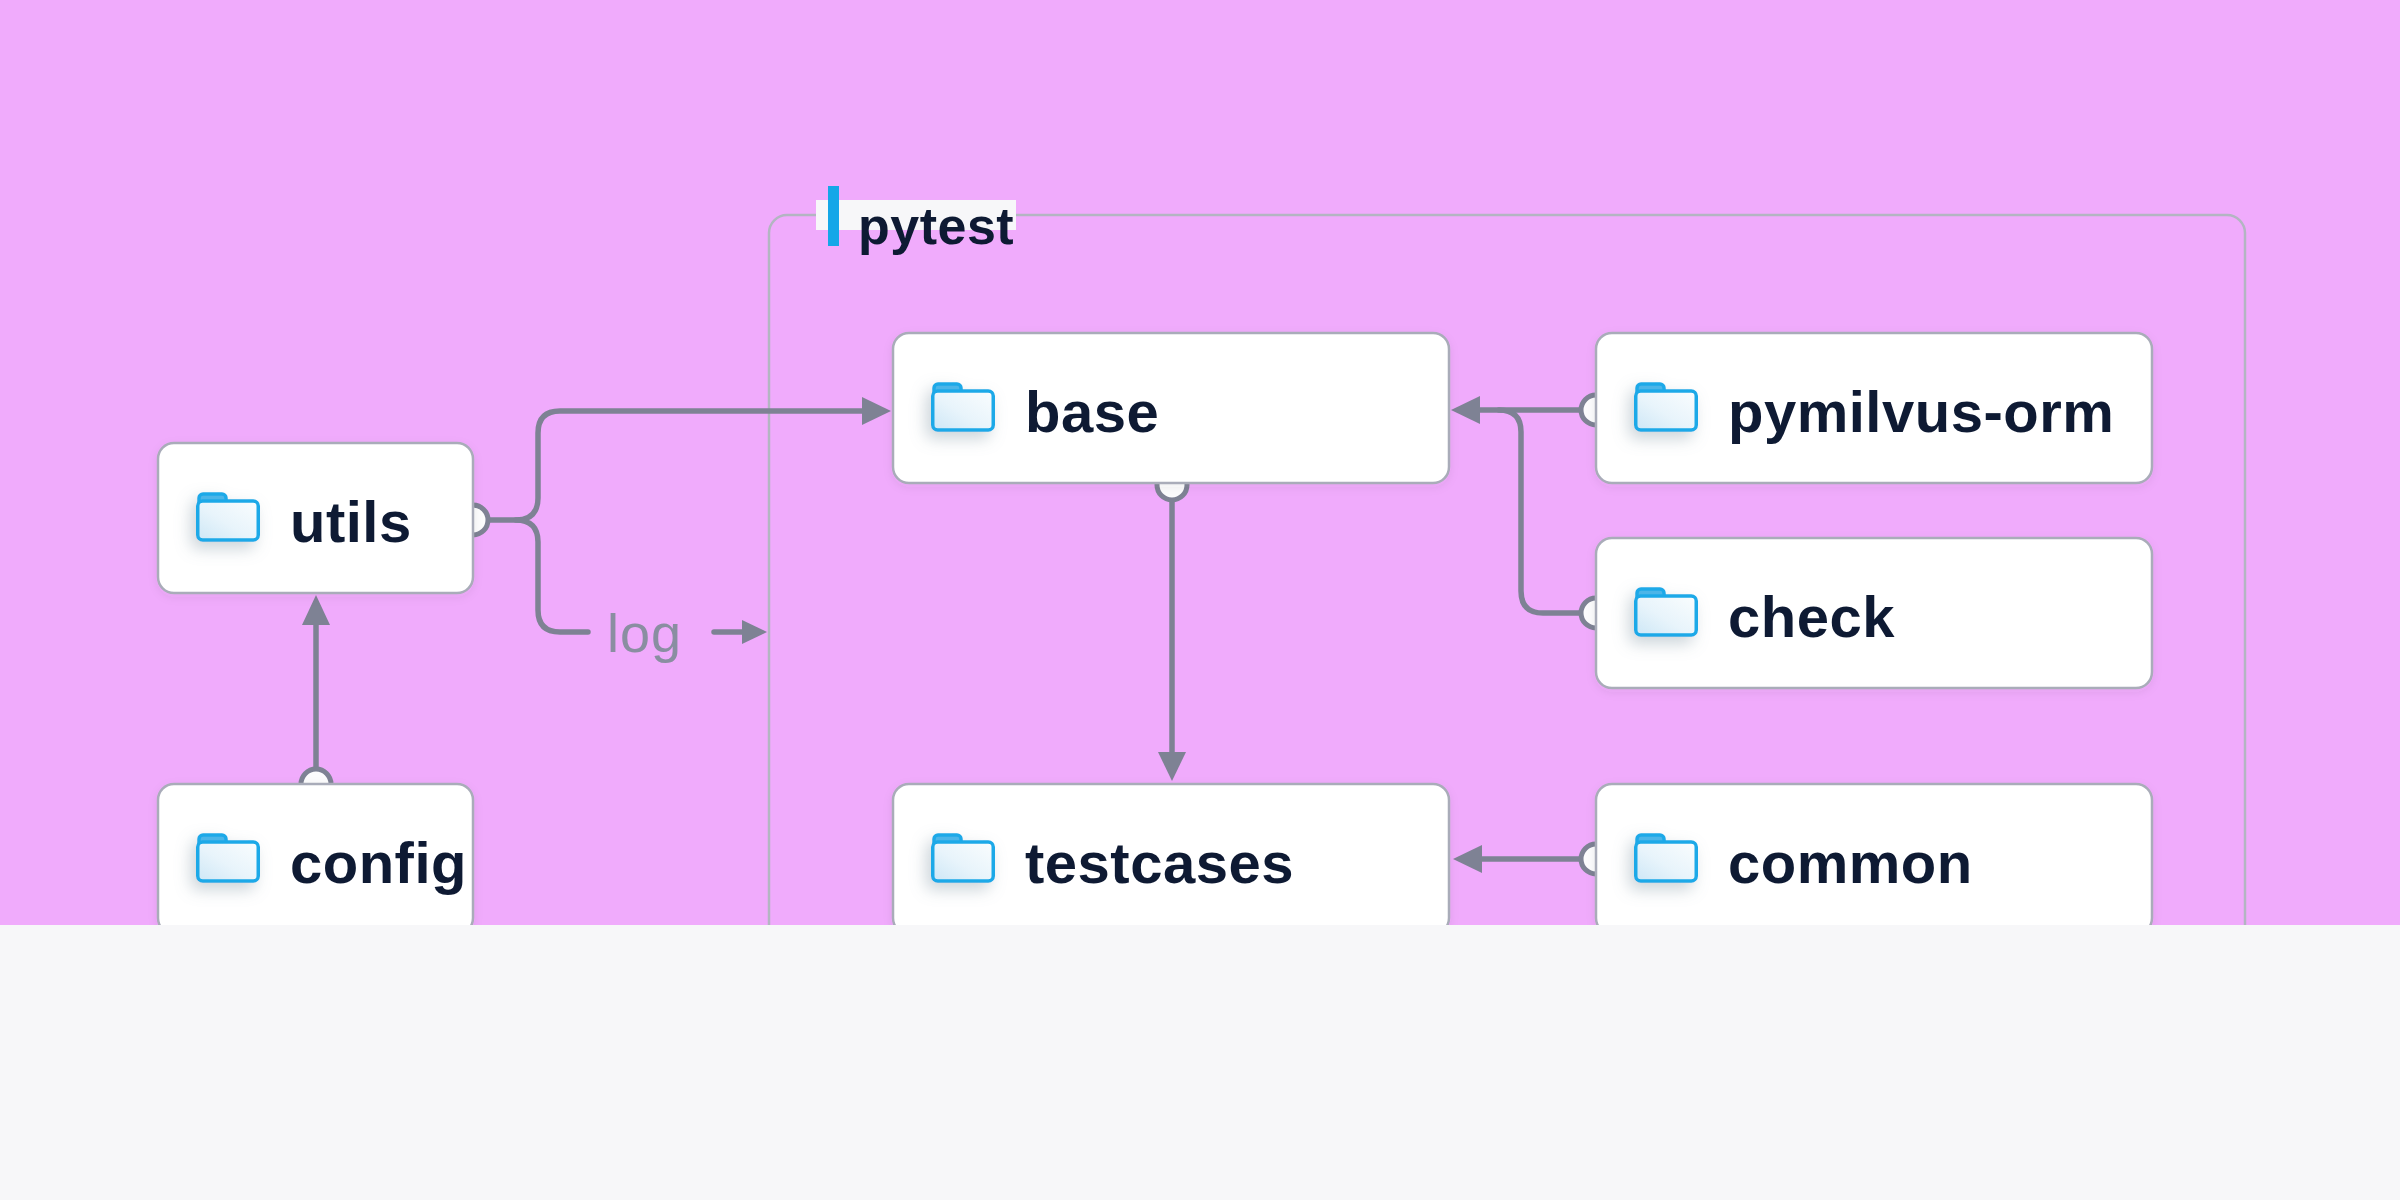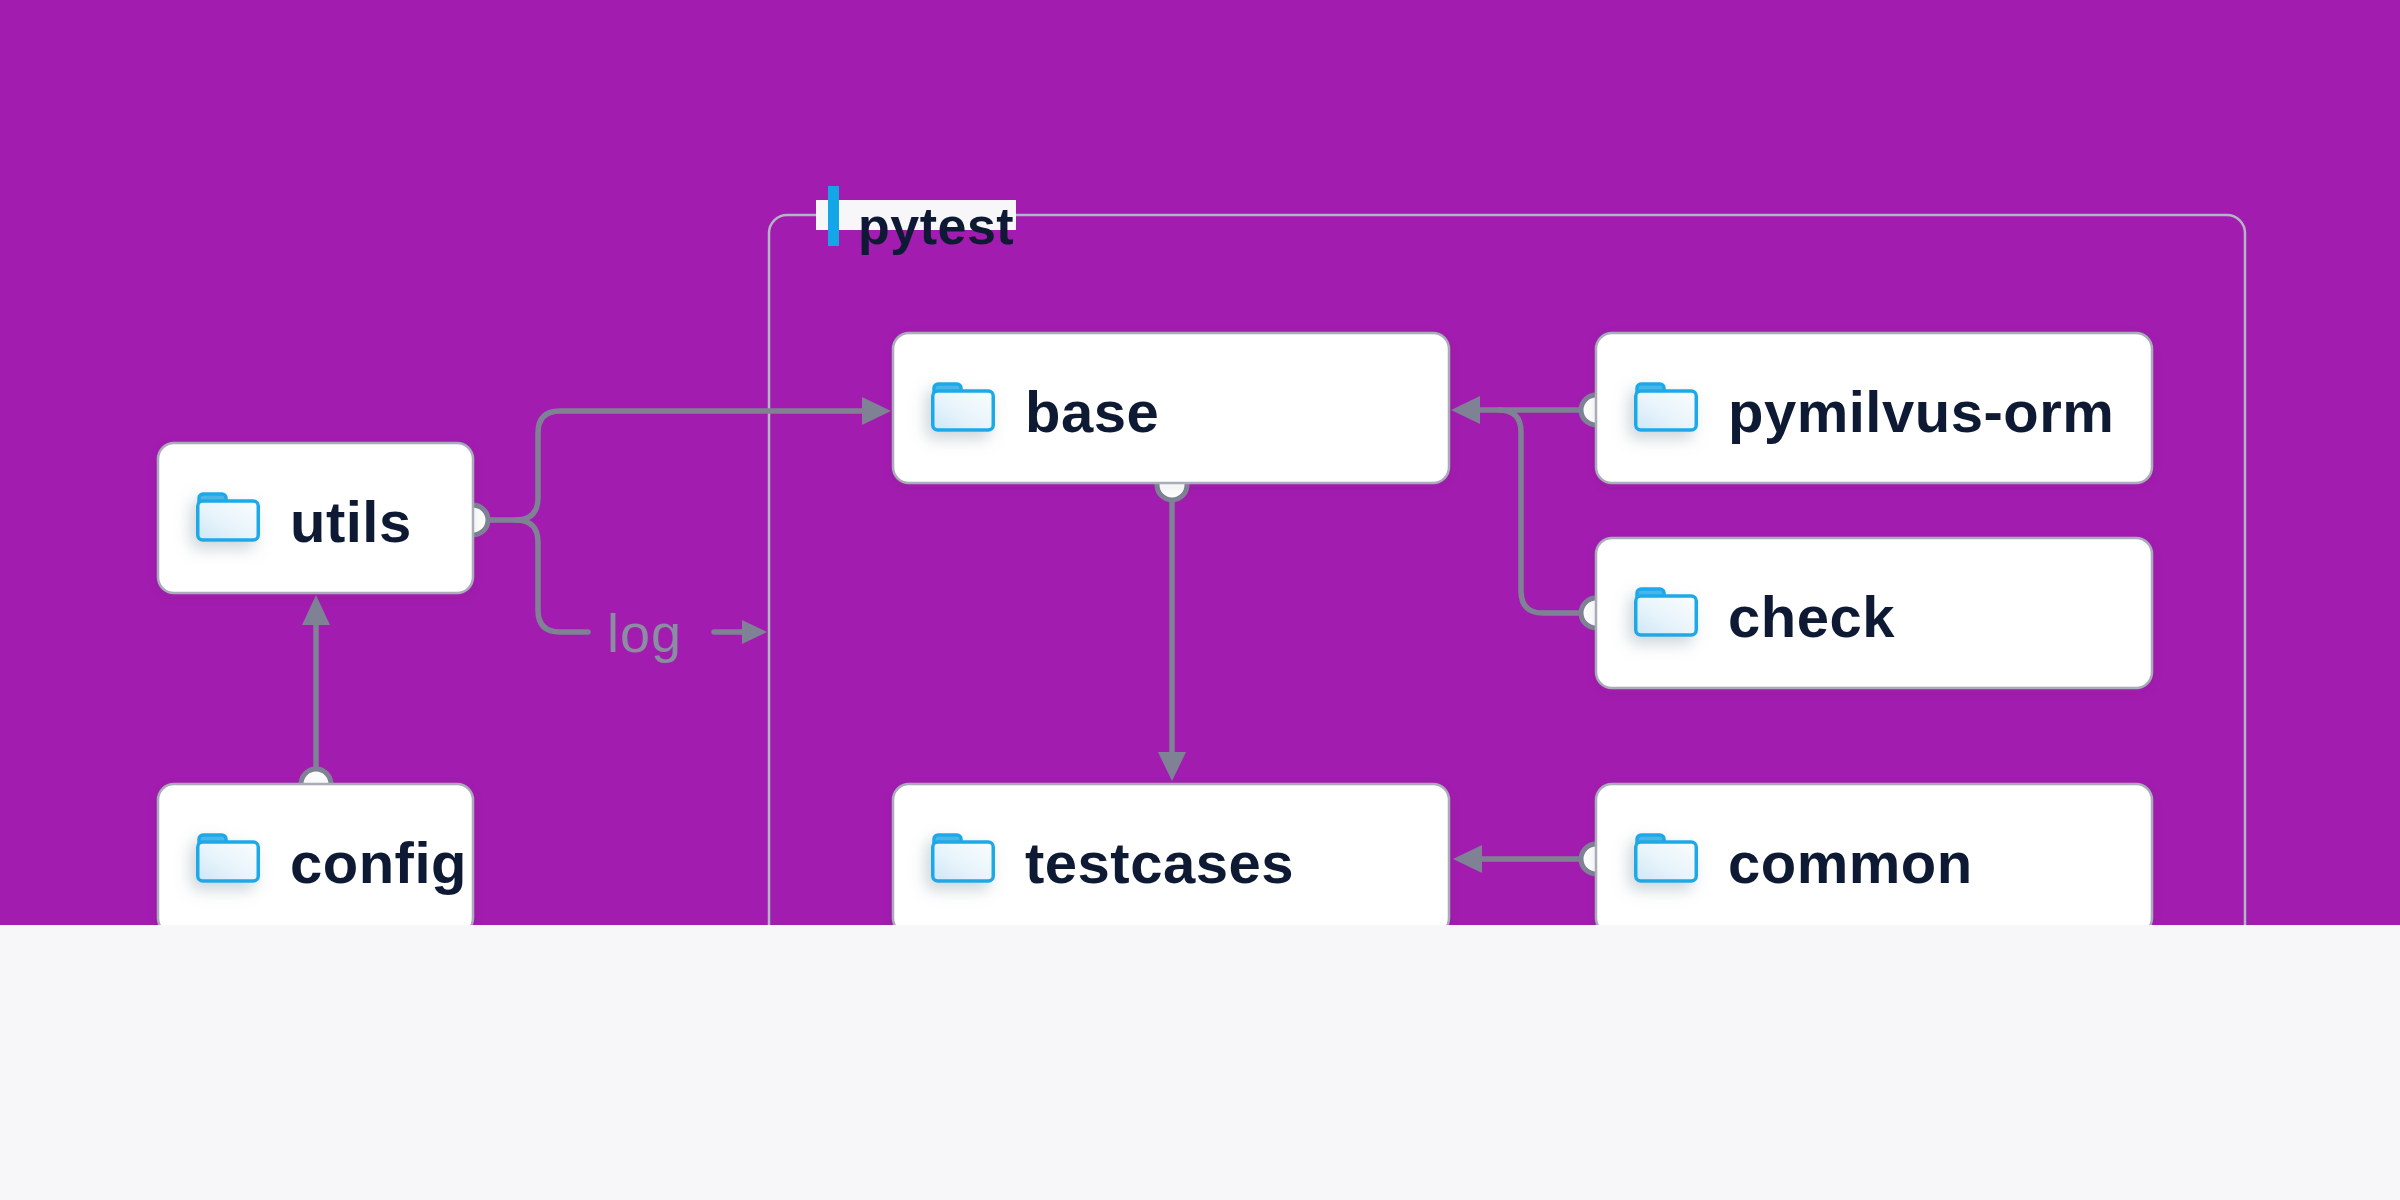--- a/index.html
+++ b/index.html
@@ -4,21 +4,21 @@
 <style>
   html, body {
     margin: 0;
     padding: 0;
     background: #f7f7f9;
   }
   .stage {
     width: 2400px;
     height: 925px;
     position: relative;
-    background: #a21caf;
+    background: #f0abfc;
     overflow: hidden;
   }
   svg.diagram {
     display: block;
     width: 2400px;
     height: 1200px;
   }
   text {
     font-family: "Liberation Sans", "DejaVu Sans", sans-serif;
   }

